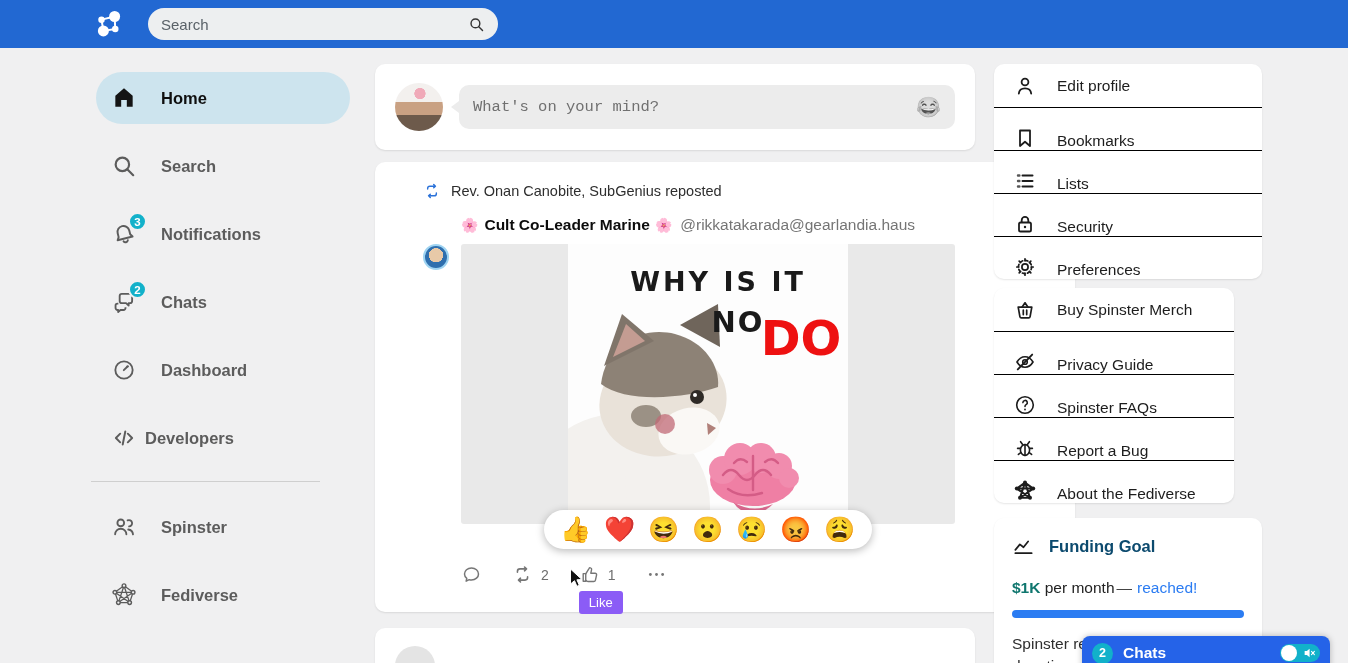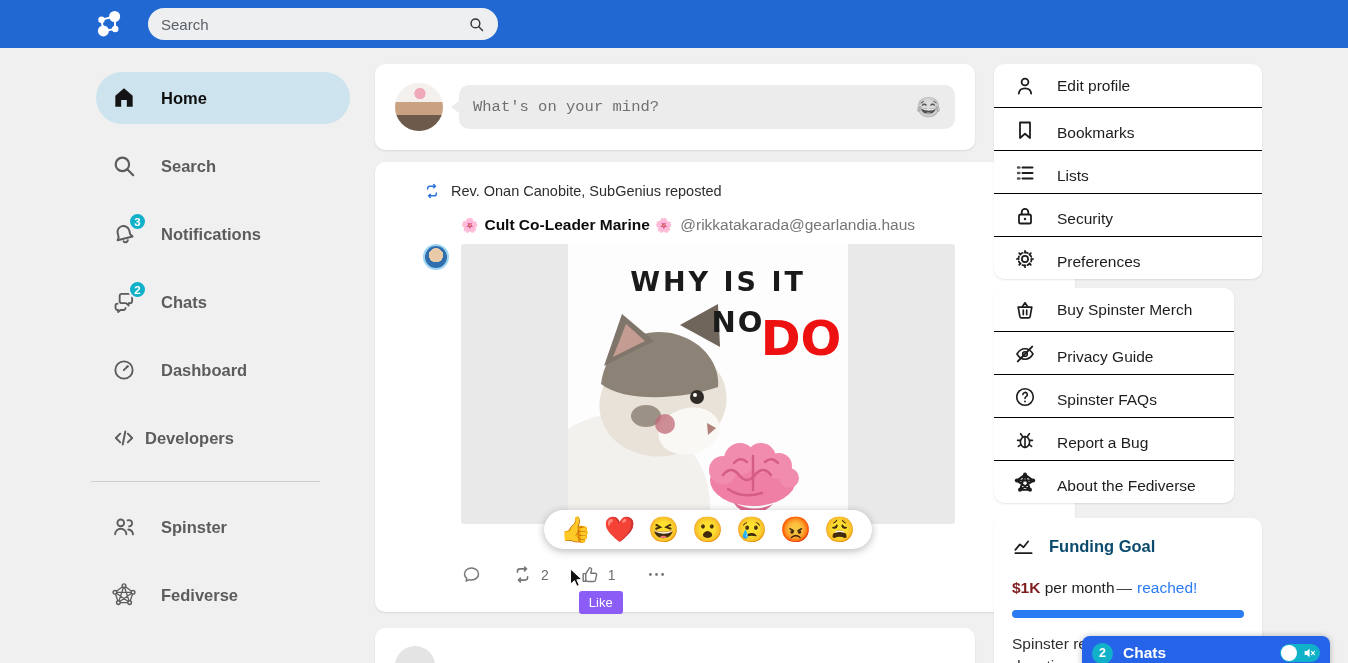--- a/index.html
+++ b/index.html
@@ -93,30 +93,30 @@
   .cursor { position:absolute; left:-10px; top:4px; width:15px; height:21px; z-index:7; }
 
   
   #nextpost { left:375px; top:628px; width:600px; height:90px; padding:18px 20px; display:flex; gap:18px; }
   .avatar40 { width:40px; height:40px; border-radius:50%; background:#e4e4e4; flex:none; }
   .nprow { display:flex; align-items:center; flex:1; font-size:15.5px; white-space:nowrap; margin-top:2px; }
 
   
   #accountmenu { left:994px; top:64px; width:268px; }
   #infomenu { left:994px; top:288px; width:240px; }
-  .menu li { list-style:none; height:43px; display:flex; align-items:center; gap:20px; padding:8px 19px;
+  .menu li { list-style:none; height:43px; display:flex; align-items:center; gap:20px; padding:0 19px;
              font-size:15.5px; color:#1d1d1d; }
   .menu li + li { border-top:1px solid #000000;align-items:flex-end; }
   .micon { width:24px; height:24px; color:#1c1c1c; flex:none; }
 
   #funding { left:994px; top:518px; width:268px; height:160px; padding:17px 18px; overflow:hidden; }
   .ftitle { display:flex; align-items:center; gap:14px; font-weight:bold; font-size:16.5px; color:#0c4a6e; }
   .ftitle .micon { width:23px; height:23px; }
   .famount { margin-top:21px; font-size:15.5px; color:#222; }
-  .famount b { color:#7f1d1d; }
+  .famount b { color:#0f766e; }
   .fdash { color:#444; margin-left:2px; }
   .freached { color:#2b7cf2; margin-left:5px; text-decoration:none; }
   .fbar { margin-top:13px; width:232px; height:8px; border-radius:4px; background:#2b7cf2; }
   .fnote { margin-top:15px; font-size:15.5px; color:#2e2e2e; line-height:1.45; width:225px; }
 
   
   #chatsbar { position:absolute; left:1082px; top:636px; width:248px; height:34px; background:#2563e8;
               border-radius:8px 8px 0 0; display:flex; align-items:center; padding:0 10px; gap:10px;
               box-shadow:0 0 6px rgba(0,0,0,.25); z-index:40; }
   .cbadge { width:21px; height:21px; border-radius:50%; background:#12b1ca; color:#fff; font-weight:bold;

